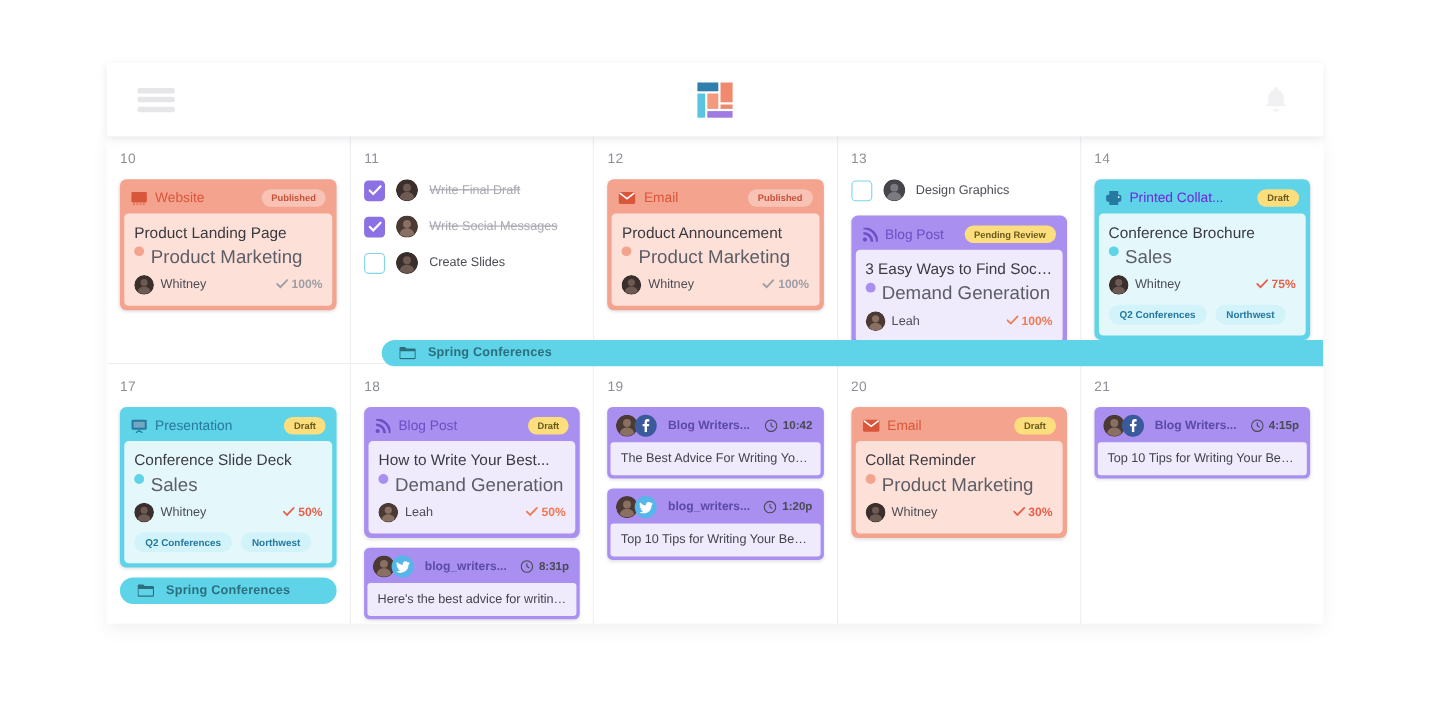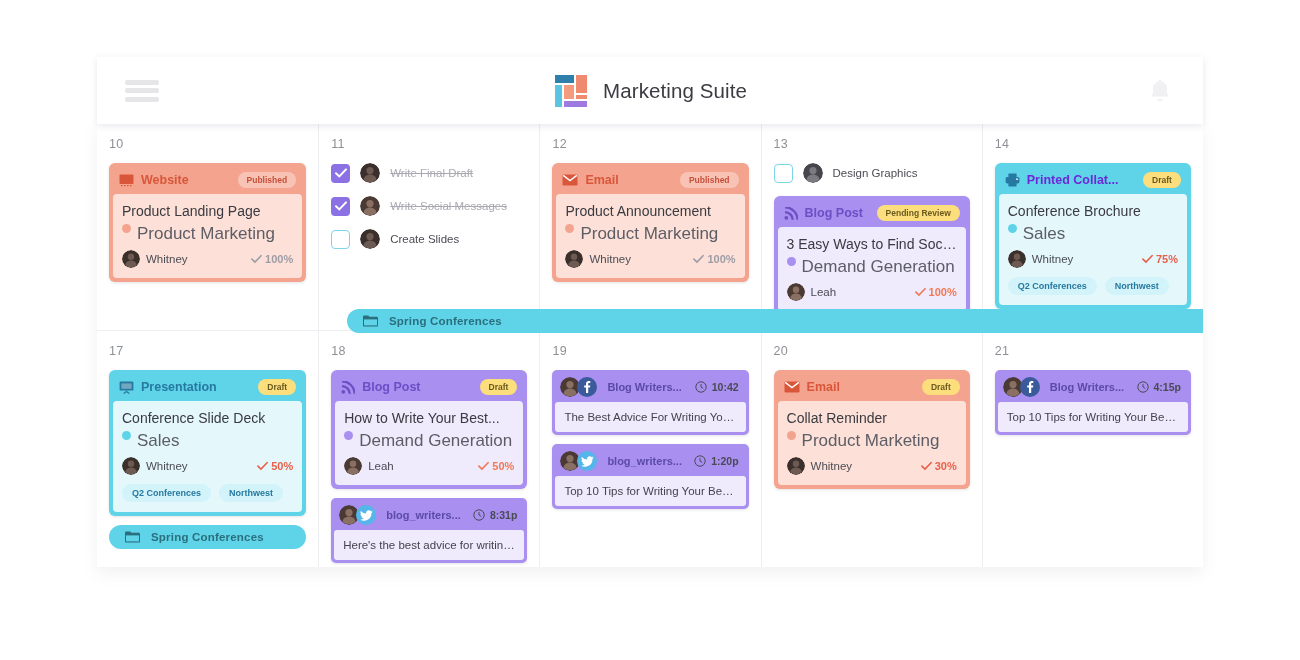--- a/index.html
+++ b/index.html
@@ -90,21 +90,21 @@
     padding: 4px;
     margin-bottom: 9px;
     box-shadow: 0 1px 3px rgba(100,100,120,.18);
   }
   .card-head {
     display: flex; align-items: center;
     padding: 5px 6px 6px 6px;
     gap: 7px;
   }
   .card-head .type {
-    font-size: 12.5px; font-weight: bold;
+    font-size: 12.5px; font-weight: normal;
     white-space: nowrap; overflow: hidden; text-overflow: ellipsis;
     flex: 1;
   }
   .badge {
     font-size: 8.5px;
     padding: 3px 9px;
     border-radius: 9px;
     font-weight: bold;
     white-space: nowrap;
   }
@@ -221,21 +221,20 @@
     </div>
     <div class="brand">
       <svg class="brand-logo" viewBox="0 0 36 36">
         <rect x="2" y="2" width="19" height="8" fill="#2f7fad"></rect>
         <rect x="23" y="2" width="11" height="18" fill="#ef8a6e"></rect>
         <rect x="2" y="12" width="7" height="22" fill="#5bc4e0"></rect>
         <rect x="11" y="12" width="10" height="14" fill="#f49a7e"></rect>
         <rect x="11" y="28" width="23" height="6" fill="#9f7ae0"></rect>
         <rect x="23" y="22" width="11" height="4" fill="#ef8a6e"></rect>
       </svg>
-      <div class="brand-title">Marketing Suite</div>
     </div>
     <svg class="bell" viewBox="0 0 24 26">
       <path d="M12 2a1.6 1.6 0 0 1 1.6 1.6v.9a6.4 6.4 0 0 1 4.9 6.2v4.4l2 3.1H3.5l2-3.1v-4.4a6.4 6.4 0 0 1 4.9-6.2v-.9A1.6 1.6 0 0 1 12 2z" fill="#f1f1f3"></path>
       <path d="M9.6 20.4h4.8a2.4 2.4 0 0 1-4.8 0z" fill="#f1f1f3"></path>
     </svg>
   </div>
 
   <div class="calendar">
     <div id="weeks-root">
         <div class="week first week-row1">

